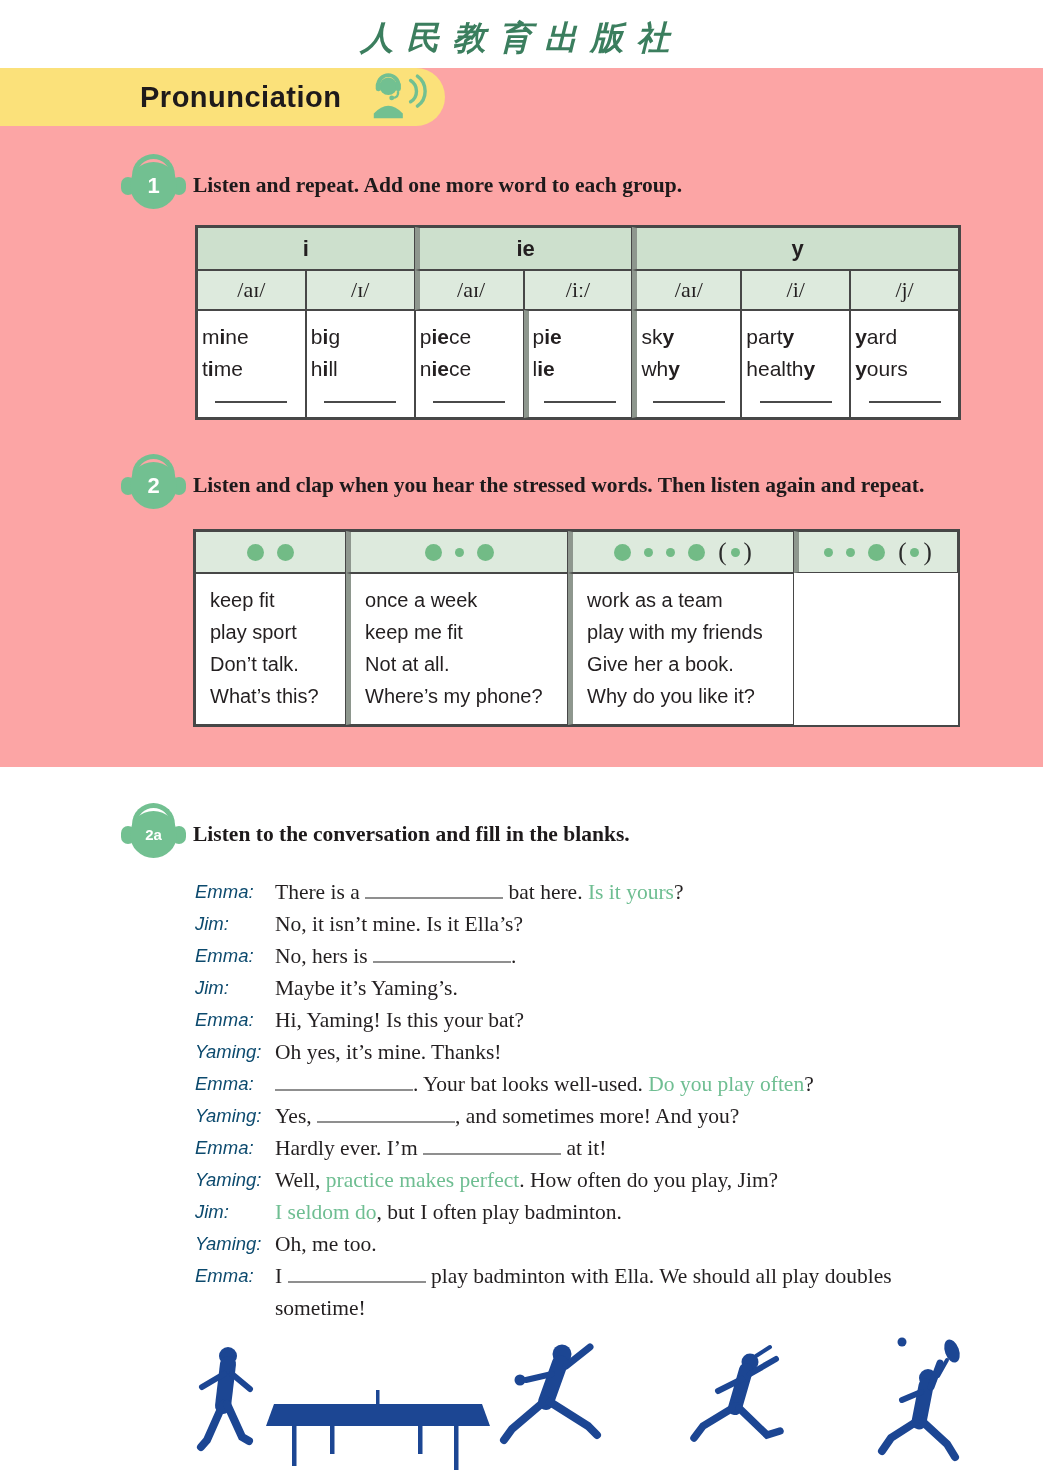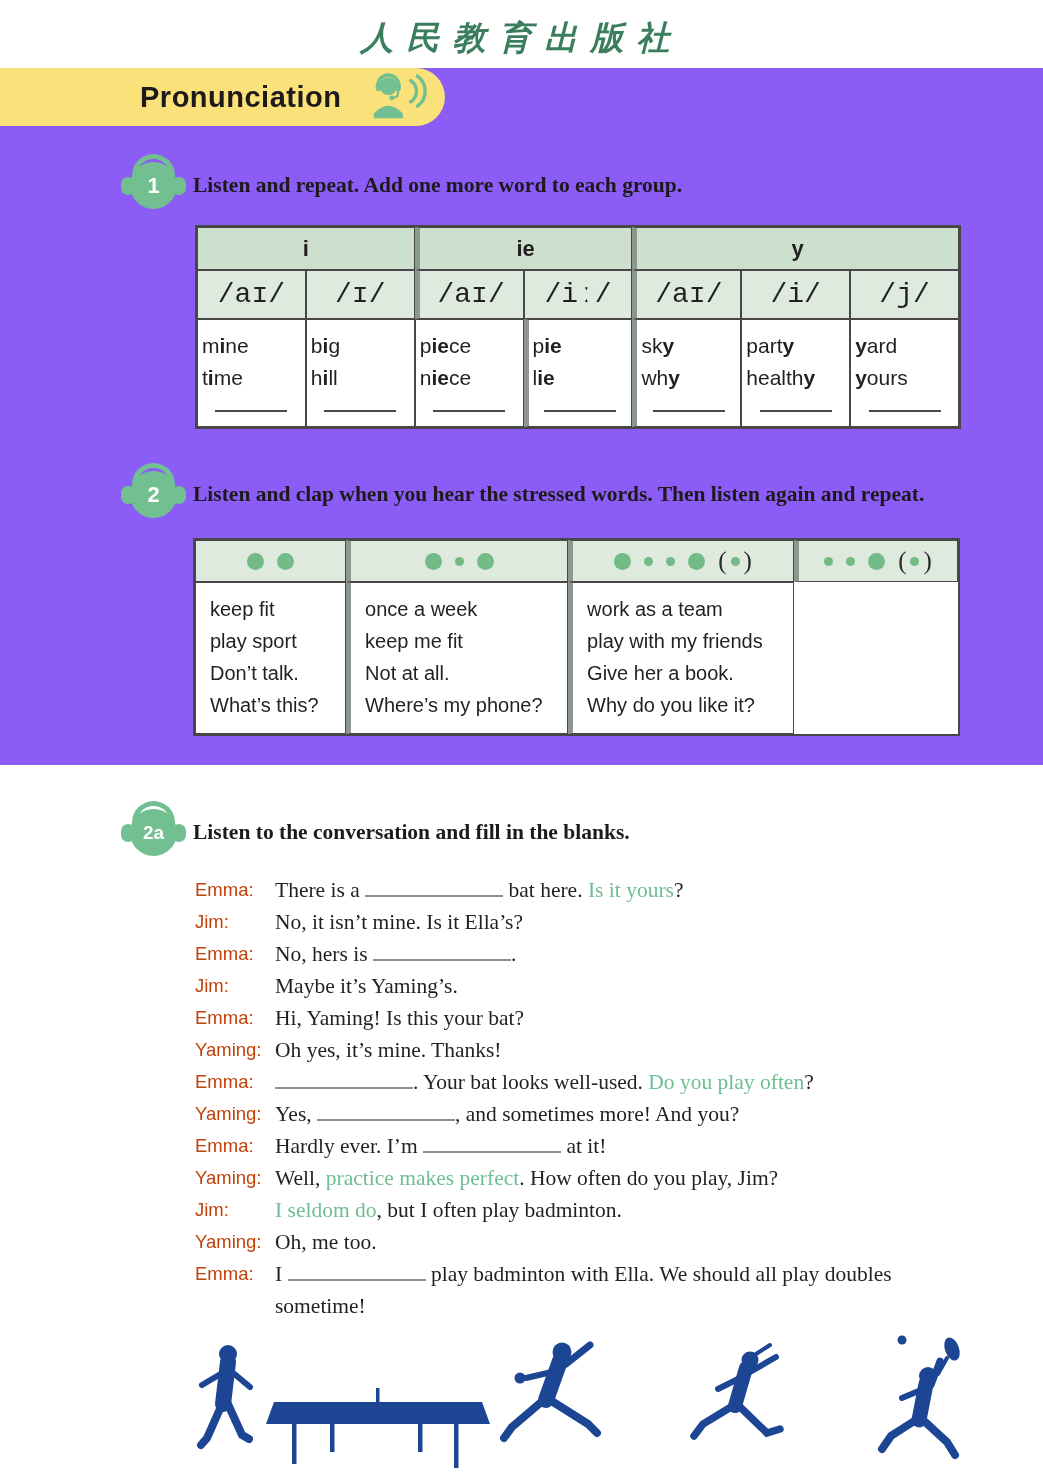--- a/index.html
+++ b/index.html
@@ -10,21 +10,21 @@
   }
   
   .calligraphy {
     text-align:center; color:#3b7e5e;
     font-family:"DejaVu Serif","Liberation Serif",serif;
     font-style:italic; font-size:33px; letter-spacing:13px; font-weight:bold;
   }
   .calligraphy.top { padding-top:16px; height:68px; }
 
   
-  .cream { background:#8b5cf6; padding-bottom:29px; }
+  .cream { background:#fca5a5; padding-bottom:40px; }
 
   
   .banner {
     width:445px; height:58px; background:#fbe17a;
     border-radius:0 29px 29px 0;
     display:flex; align-items:center; padding-left:140px; gap:26px;
   }
   .banner-title { font-size:29px; font-weight:bold; color:#1e1a1b; letter-spacing:0.5px; }
 
   
@@ -39,37 +39,37 @@
     content:""; position:absolute; left:2px; right:2px; top:-8px; height:28px;
     border:5px solid #72c091; border-bottom:none; border-radius:24px 24px 0 0;
   }
   .badge .ear { position:absolute; width:14px; height:18px; background:#72c091; border-radius:7px; top:15px; }
   .badge .ear.l { left:-9px; } .badge .ear.r { right:-9px; }
   .badge .circle {
     position:absolute; inset:0; background:#72c091; border-radius:50%;
     display:flex; align-items:center; justify-content:center;
     color:#fff; font-weight:bold; font-size:22px; z-index:2;
   }
-  .badge.small-text .circle { font-size:19px; }
+  .badge.small-text .circle { font-size:15px; }
 
   
   .table1 {
     margin:16px 0 0 195px; width:766px;
     display:grid; grid-template-columns:repeat(7,1fr);
     border:2px solid #474747; background:#fff;
   }
   .table1 > div { border:1px solid #474747; }
   .table1 .gsep { border-left:5px solid #8e978e; }
   .t1-letter {
     background:#cde0cd; height:43px; display:flex; align-items:center; justify-content:center;
     font-size:22px; font-weight:bold;
   }
   .t1-phon {
-    background:#ddeadd; height:49px; display:flex; align-items:center; justify-content:center;
-    font-family:Liberation Mono, monospace; font-size:28px;
+    background:#ddeadd; height:40px; display:flex; align-items:center; justify-content:center;
+    font-family:Liberation Serif, serif; font-size:22px;
   }
   .t1-words { background:#fff; padding:10px 4px 8px; text-align:left; }
   .t1-words .word { font-size:21px; line-height:32px; }
   .t1-words .word b { font-weight:bold; }
   .cell-blank { width:72px; border-bottom:2px solid #4a4a4a; height:0; margin:16px auto 6px; }
 
   
   .table2 {
     margin:20px 0 0 193px; width:767px;
     display:grid; grid-template-columns:19.8% 29.1% 29.6% 21.5%;
@@ -91,21 +91,21 @@
   .t2-phrases .phrase { font-size:20px; line-height:32px; }
 
   
   .white-section { background:#fff; }
   .ex2a-head { margin-top:44px; }
   .dialogue { margin:18px 0 0 195px; width:775px;
     font-family:"Liberation Serif","DejaVu Serif",serif; font-size:21.5px; }
   .dlg-row { display:flex; align-items:flex-start; }
   .dlg-speaker {
     flex:0 0 80px; font-family:"Liberation Sans",sans-serif;
-    font-size:18.5px; line-height:32px; color:#c2410c;
+    font-size:18.5px; line-height:32px; color:#0c4a6e;font-style:italic;
   }
   .dlg-text { flex:1; line-height:32px; }
   .dlg-text .green { color:#6fbe92; }
   .blank { display:inline-block; width:138px; height:15px; border-bottom:2px solid #8f8f8f; }
 
   
   .players { margin:10px 0 0 190px; }
 </style>
 </head>
 <body>

